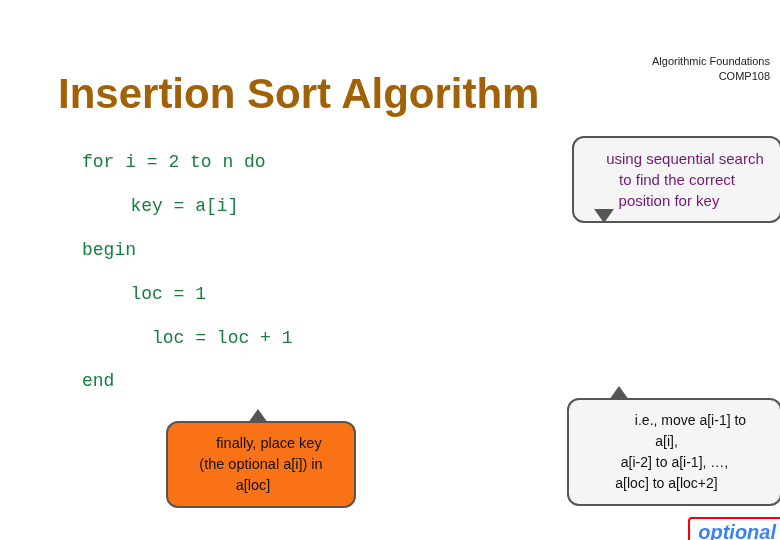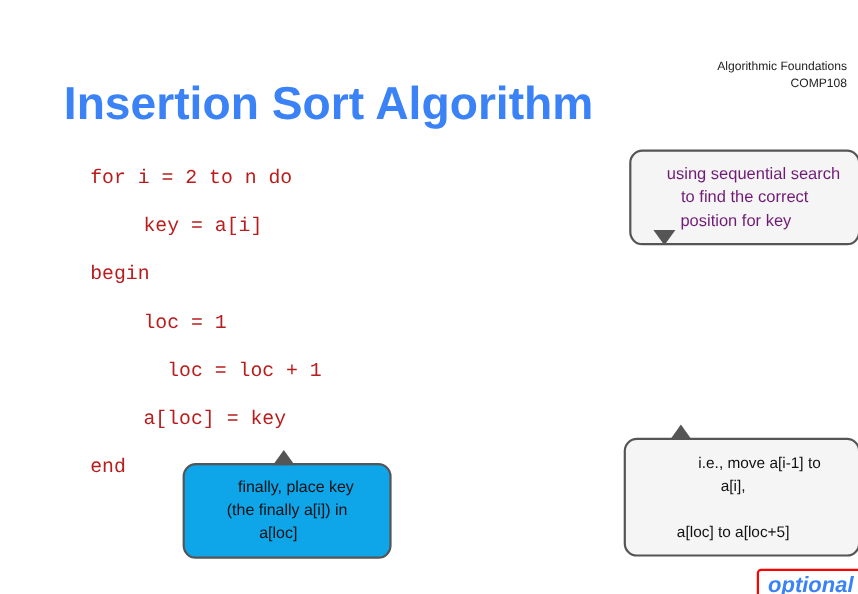--- a/index.html
+++ b/index.html
@@ -22,31 +22,31 @@
       color: #222;
       line-height: 1.4;
     }
 
     .main-title {
       position: absolute;
       top: 22px;
       left: 10px;
       font-size: 42px;
       font-weight: bold;
-      color: #3b82f6;
+      color: #a16207;
       font-family: Arial, sans-serif;
     }
 
     .code-block {
       position: absolute;
       top: 85px;
       left: 18px;
       font-family: 'Courier New', monospace;
       font-size: 18px;
-      color: #b91c1c;
+      color: #15803d;
       line-height: 1.55;
     }
 
     
     .callout-top-right {
       position: absolute;
       top: 88px;
       right: 14px;
       width: 210px;
       background: #f5f5f5;
@@ -99,21 +99,21 @@
       border-right: 10px solid transparent;
       border-bottom: 14px solid #555;
     }
 
     
     .callout-bottom-center {
       position: absolute;
       bottom: 48px;
       left: 118px;
       width: 190px;
-      background: #0ea5e9;
+      background: #f97316;
       border: 2px solid #555;
       border-radius: 12px;
       padding: 10px 14px;
       font-size: 14.5px;
       text-align: center;
       color: #111;
       line-height: 1.45;
     }
 
     .callout-bottom-center::before {
@@ -151,37 +151,36 @@
 </div>
 
 <div class="main-title">Insertion Sort Algorithm</div>
 
 <div class="code-block">
   <div>for i = 2 to n do</div>
   <div>&nbsp;&nbsp;<span>  key = a[i]</span></div>
   <div>begin</div>
   <div>&nbsp;&nbsp;<span>  loc = 1</span></div>
   <div>&nbsp;&nbsp;&nbsp;&nbsp;<span>    loc = loc + 1</span></div>
-  <div>&nbsp;&nbsp;<span>  a[loc] = key</span></div>
   <div>end</div>
 </div>
 
 <div class="callout-top-right">
   <span>using sequential search<br>to find the correct<br>position for key</span>
 </div>
 
 <div class="callout-bottom-center">
   <span>
     <span>finally, place key</span><br>
-    <span>(the finally a[i]) in</span><br>
+    <span>(the optional a[i]) in</span><br>
     <span>a[loc]</span>
   </span>
 </div>
 
 <div class="callout-bottom-right">
   <span>
     <span>i.e., move a[i-1] to a[i],</span><br>
-    <br>
-    <span>a[loc] to a[loc+5]</span>
+    <span>a[i-2] to a[i-1], …,</span><br>
+    <span>a[loc] to a[loc+2]</span>
   </span>
 </div>
 
 <div class="optional-label">optional</div>
 
 </body></html>

